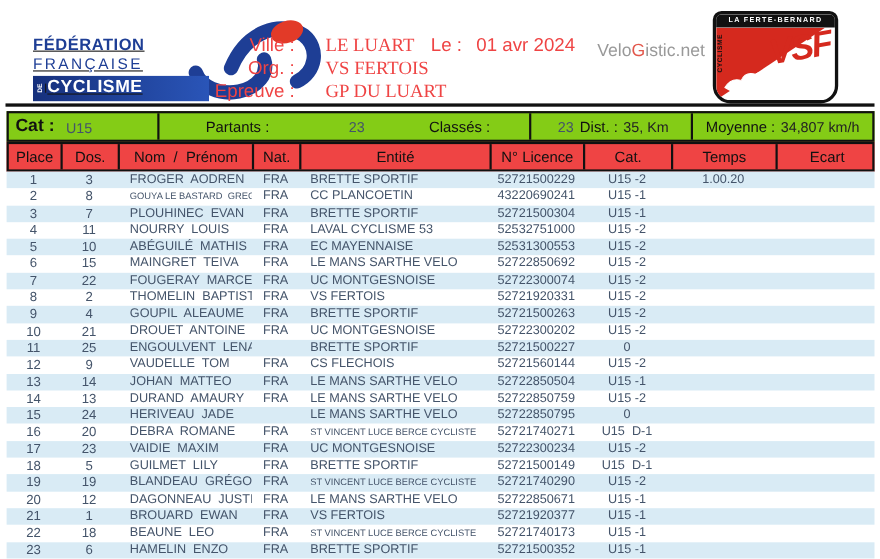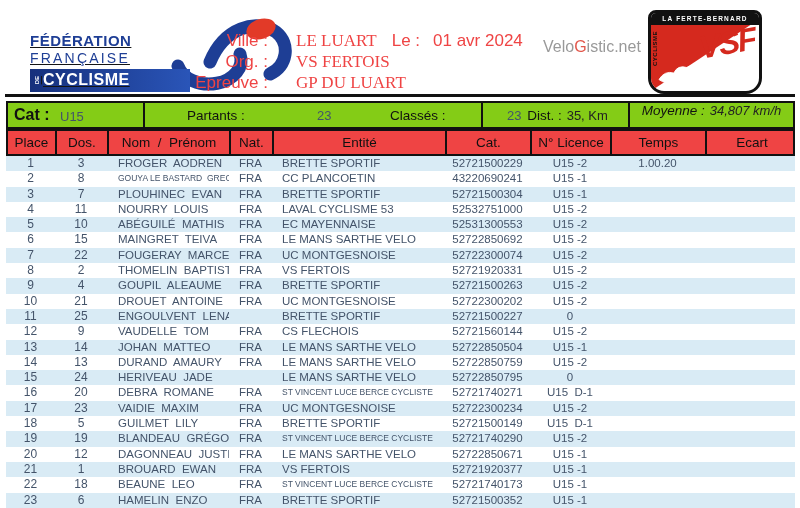--- a/index.html
+++ b/index.html
@@ -49,21 +49,21 @@
 
   .thick-rule{position:absolute;left:5px;top:94px;width:790px;height:3px;background:#111;}
 
   
   .info-bar{position:absolute;left:6px;top:101px;width:789px;height:28px;
             border:2px solid #111;box-sizing:border-box;display:flex;background:#84cc16;}
   .seg{position:relative;height:100%;box-sizing:border-box;}
   .seg-cat{width:137px;border-right:2px solid #111;}
   .seg-part{width:338px;border-right:2px solid #111;}
   .seg-dist{width:147px;border-right:2px solid #111;display:flex;align-items:center;justify-content:center;padding-left:24px;}
-  .seg-moy{flex:1;display:flex;align-items:flex-start;justify-content:center;font-style:italic;}
+  .seg-moy{flex:1;display:flex;align-items:center;justify-content:center;}
   .ib-lbl{font-size:13.5px;color:#111;}
   .ib-val{font-size:13px;color:var(--slate);}
   .cat-lbl{position:absolute;left:6px;top:3px;font-size:16px;font-weight:bold;color:#111;}
   .cat-val{position:absolute;left:52px;top:6px;}
   .p-lbl{position:absolute;left:42px;top:5px;}
   .p-val{position:absolute;left:172px;top:5px;}
   .c-lbl{position:absolute;left:245px;top:5px;}
   .c-val{position:absolute;left:362px;top:5px;}
   .seg-dist .ib-val,.seg-moy .ib-val{margin-left:5px;color:#222;}
 
@@ -159,22 +159,22 @@
     </div>
   </div>
 
   <div class="rtable">
     <div class="thead" id="thead">
         <div class="hcell">Place</div>
         <div class="hcell">Dos.</div>
         <div class="hcell">Nom  /  Prénom</div>
         <div class="hcell">Nat.</div>
         <div class="hcell">Entité</div>
+        <div class="hcell">N° Licence</div>
         <div class="hcell">Cat.</div>
-        <div class="hcell">N° Licence</div>
         <div class="hcell">Temps</div>
         <div class="hcell">Ecart</div>
       </div>
     <div class="tbody" id="tbody">
         <div class="trow band">
           <div class="tcell c0">1</div>
           <div class="tcell c1">3</div>
           <div class="tcell c2">FROGER  AODREN</div>
           <div class="tcell c3">FRA</div>
           <div class="tcell c4">BRETTE SPORTIF</div>

